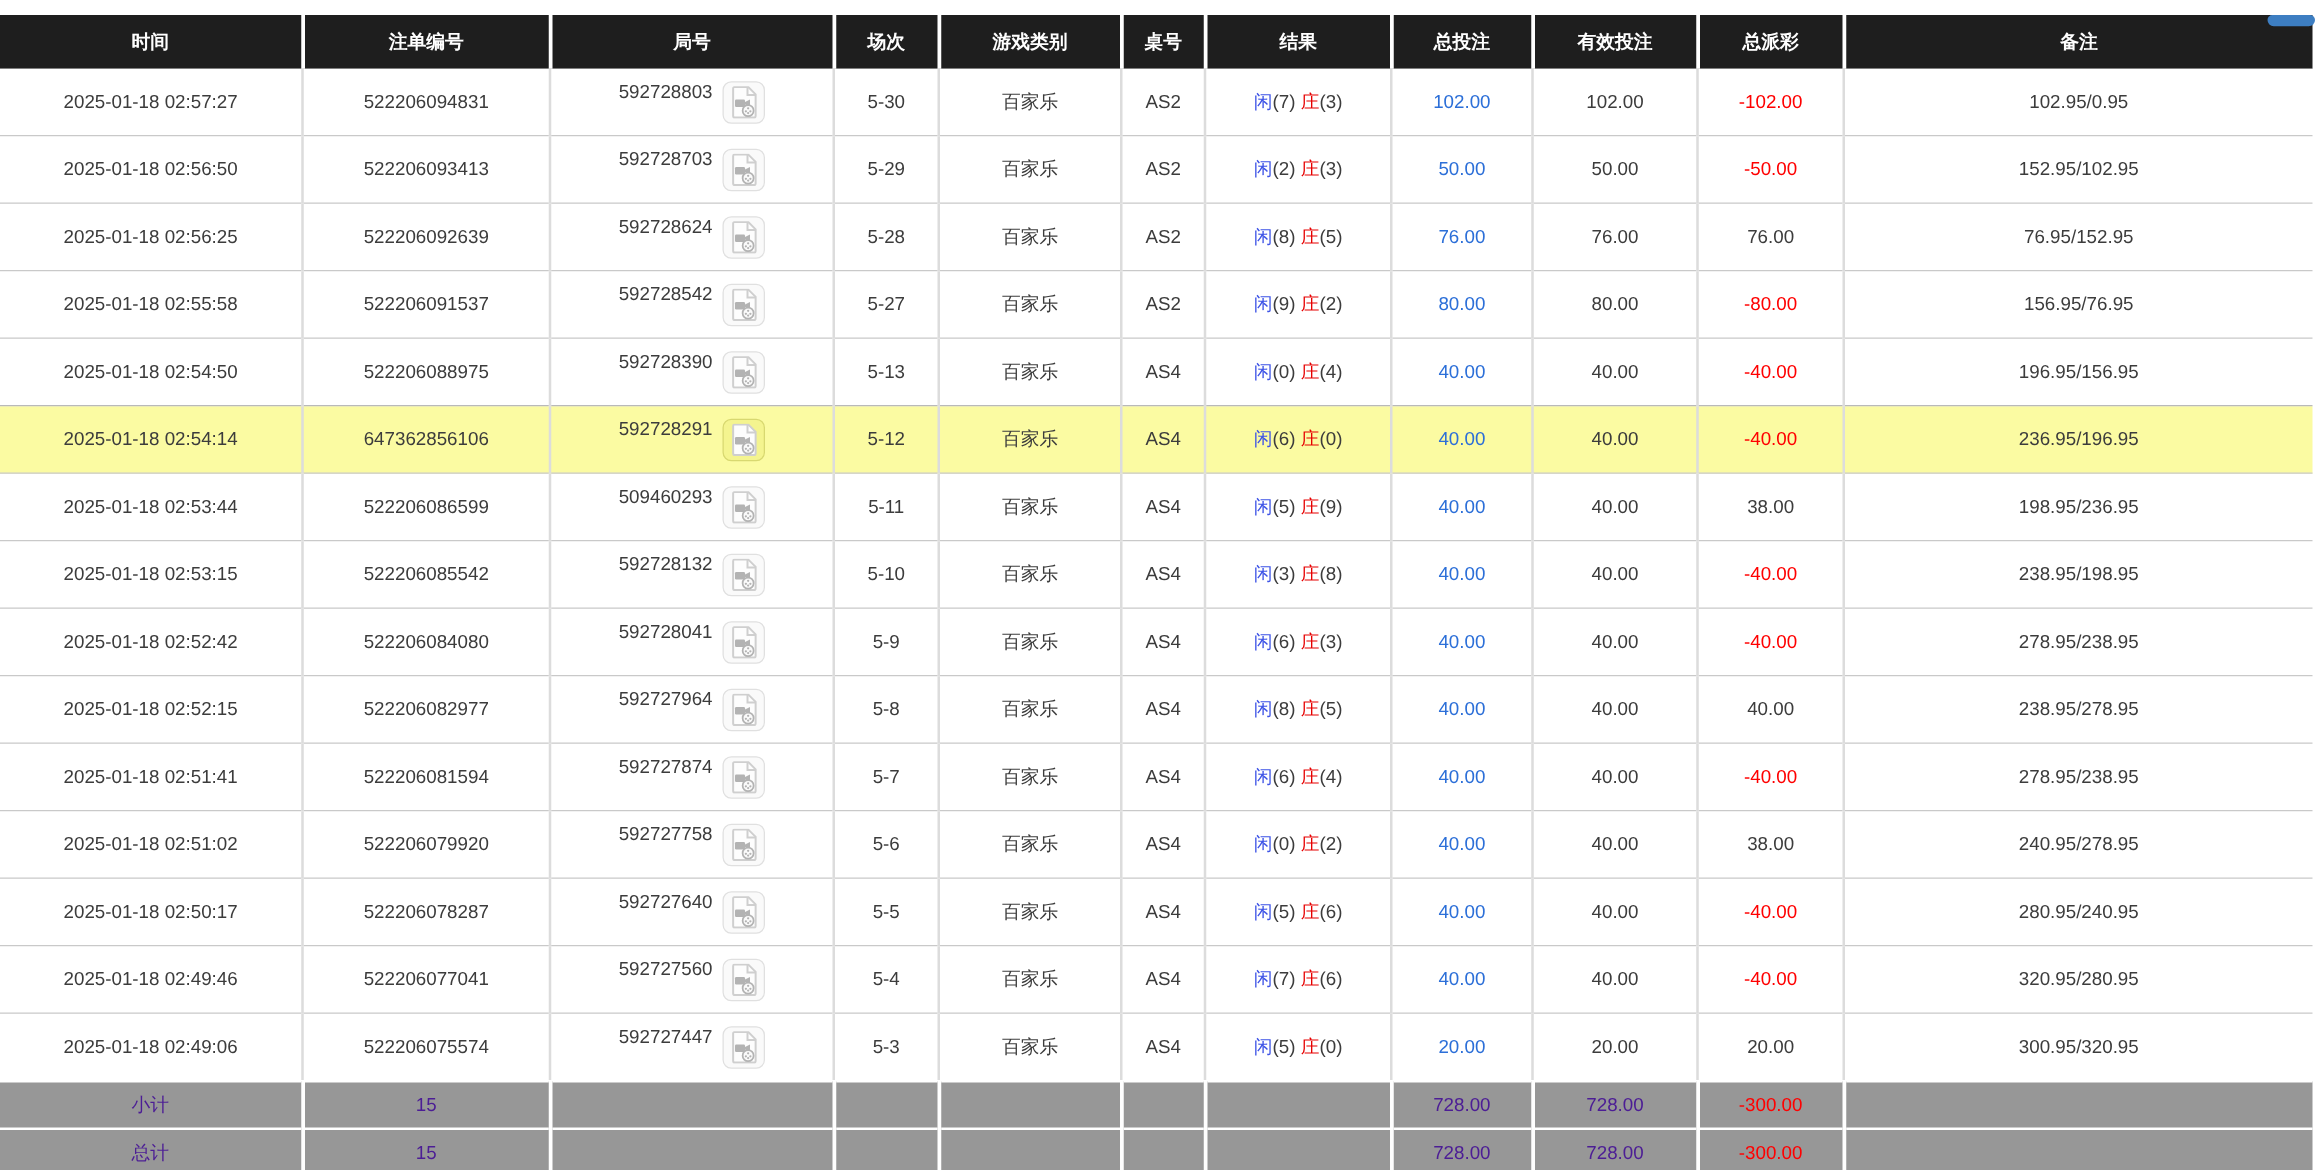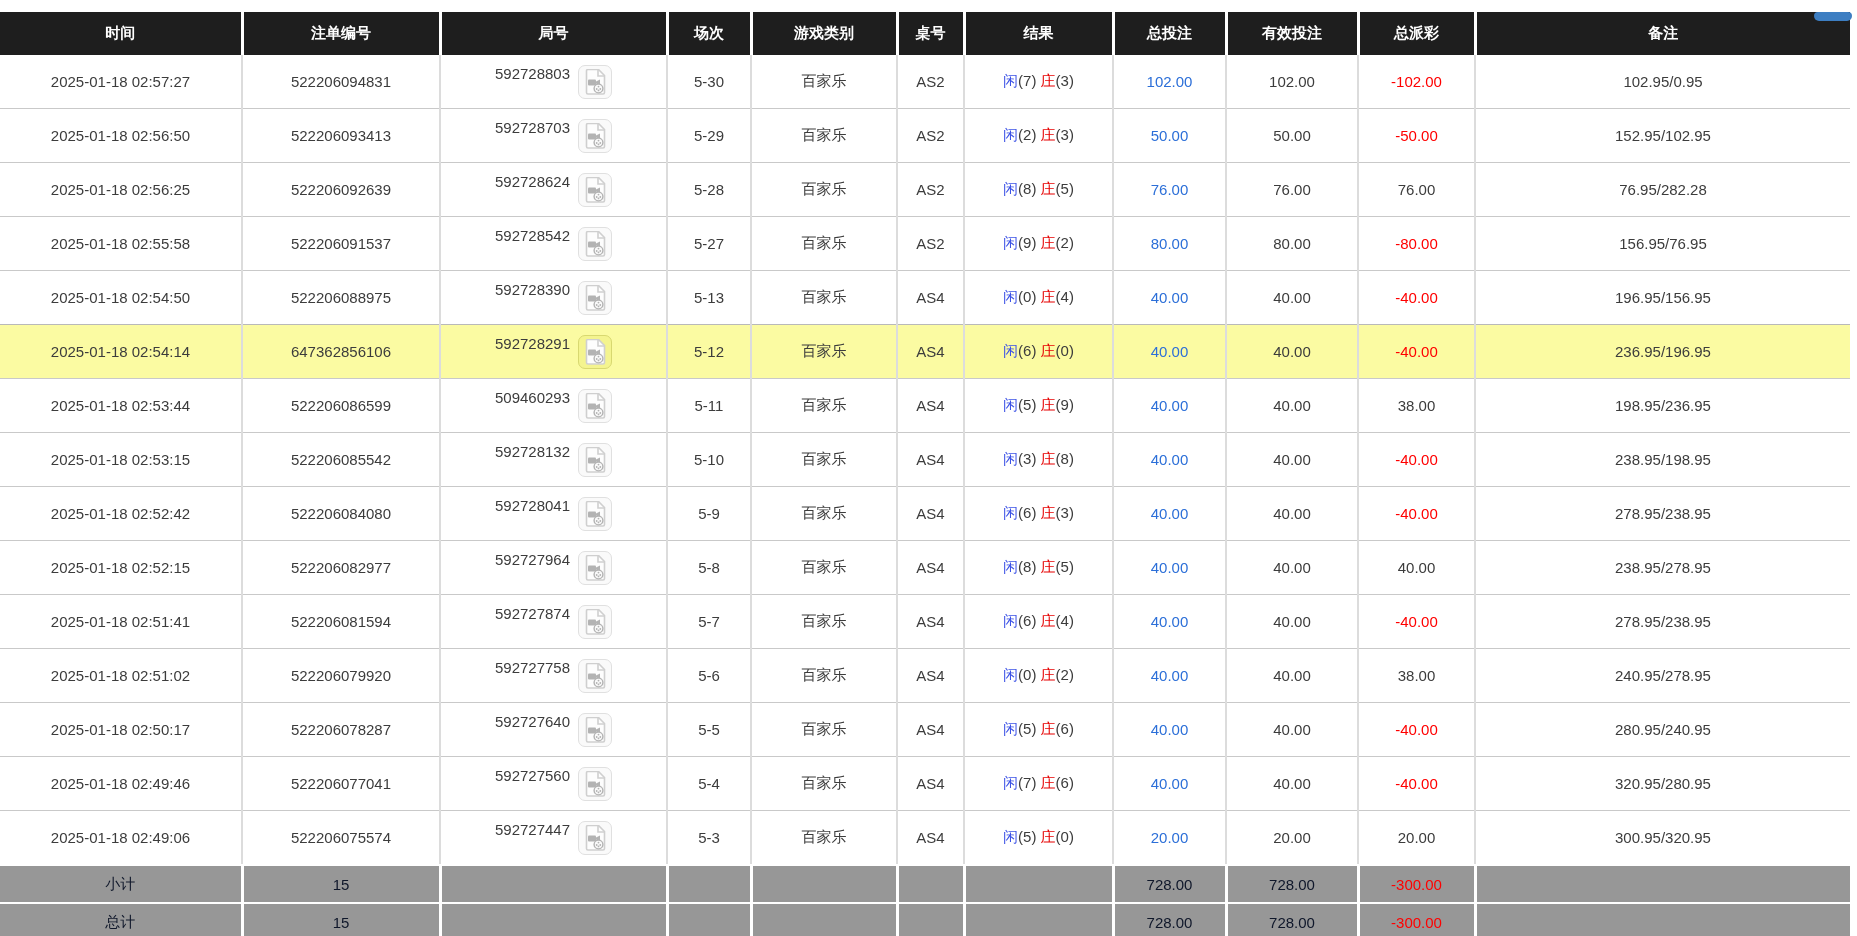--- a/index.html
+++ b/index.html
@@ -39,21 +39,21 @@
   .bk{color:var(--banker-red,#e60000);}
   .roundwrap{display:flex;align-items:flex-start;justify-content:center;gap:8px;}
   .vbtn{
     width:34px;height:34px;border:1px solid #e0e0e0;border-radius:7px;
     background:#fafafa;display:inline-flex;align-items:center;justify-content:center;
     cursor:pointer;padding:0;
   }
   tr.hl .vbtn{background:#f4f48f;border-color:#d8d870;}
   
   tfoot td{
-    height:36px;background:var(--footer-bg,#979797);color:#0f172a;
+    height:36px;background:var(--footer-bg,#979797);color:#4c1d95;
     font-size:15px;text-align:center;vertical-align:middle;padding:0 4px;
     border-top:2px solid #fff;
   }
   tfoot td + td{border-left:3px solid #fff;margin-left:16px;}
 </style>
 </head>
 <body>
 
 <div class="page">
   <div class="top-btn"></div>
@@ -169,21 +169,21 @@
               </button>
             </span>
           </td>
           <td>5-28</td>
           <td>百家乐</td>
           <td>AS2</td>
           <td><span class="pl">闲</span><span>(8)</span> <span class="bk">庄</span><span>(5)</span></td>
           <td class="bet">76.00</td>
           <td>76.00</td>
           <td class="">76.00</td>
-          <td>76.95/282.28</td>
+          <td>76.95/152.95</td>
         </tr>
         <tr>
           <td>2025-01-18 02:55:58</td>
           <td>522206091537</td>
           <td>
             <span class="roundwrap">
               <span>592728542</span>
               <button class="vbtn">
                 <svg width="24" height="26" viewBox="0 0 24 26" fill="none">
                   <path d="M4 1h11l6 6v17a1.5 1.5 0 0 1-1.5 1.5h-15A1.5 1.5 0 0 1 3 24V2.5A1.5 1.5 0 0 1 4 1z" transform="translate(0.5 -0.5)" stroke="#cfcfcf" stroke-width="1.6" fill="#fdfdfd"></path>

